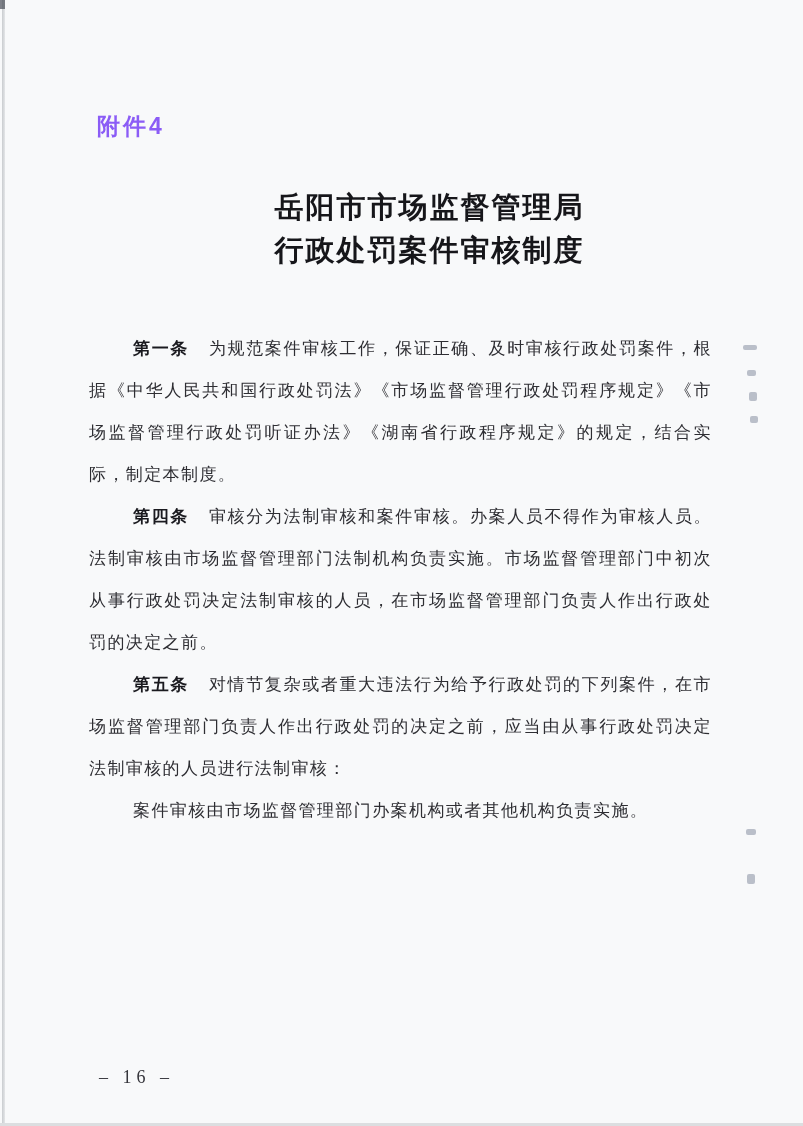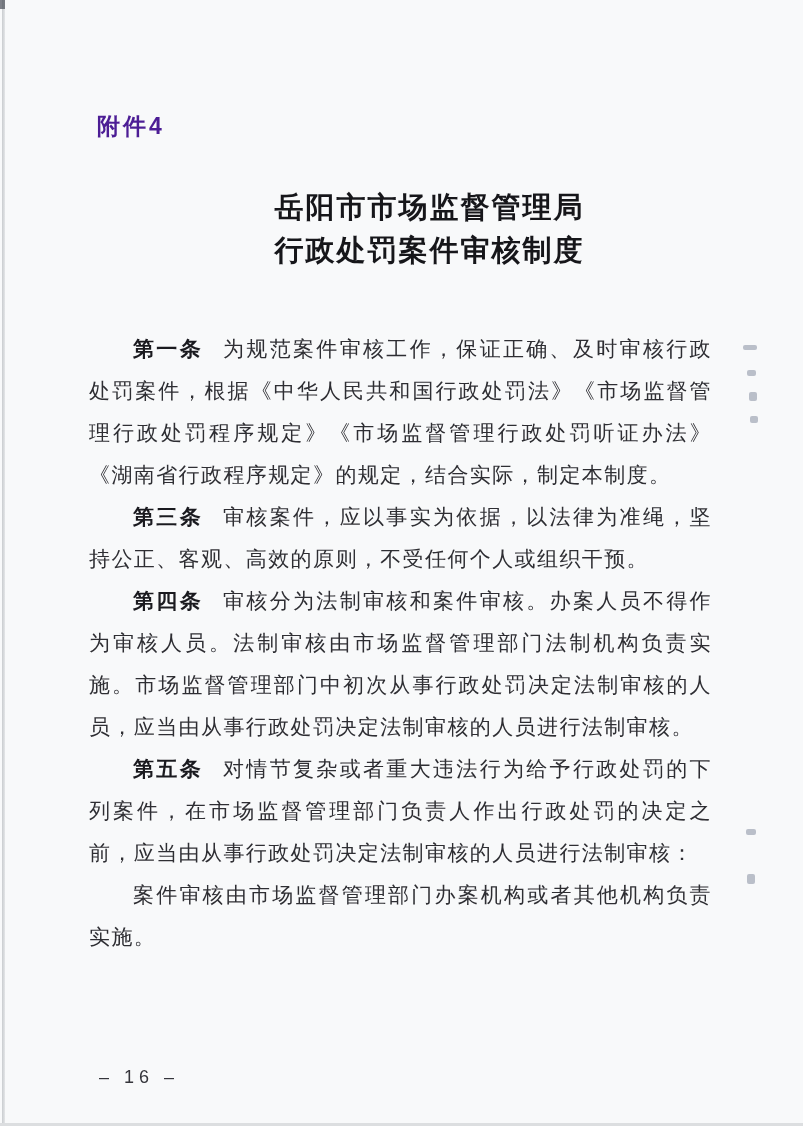--- a/index.html
+++ b/index.html
@@ -50,37 +50,37 @@
   .s5 { left: 746px; top: 829px; width: 10px; height: 6px; }
   .s6 { left: 747px; top: 874px; width: 8px;  height: 10px; }
 
   .attachment {
     margin: 112px 0 0 97px;
     font-family: "Liberation Sans", "DejaVu Sans", sans-serif;
     font-weight: bold;
     font-size: 23px;
     line-height: 28px;
     letter-spacing: 3px;
-    color: #4c1d95;
+    color: #8b5cf6;
   }
   .title {
     margin-top: 46px;
     text-align: center;
     transform: translateX(28px);
     font-family: "Liberation Sans", "DejaVu Sans", sans-serif;
     font-weight: bold;
     font-size: 29px;
     line-height: 43px;
     letter-spacing: 2px;
     color: #16161a;
   }
   .body-text {
     margin: 56px 91px 0 89px;
     font-family: "Liberation Serif", "DejaVu Serif", serif;
-    font-size: 21px;
+    font-size: 17px;
     line-height: 42px;
     letter-spacing: 1.4px;
     text-align: justify;
     text-justify: inter-character;
     text-align-last: left;
     color: #2e2e33;
   }
   .body-text p {
     margin: 0;
     text-indent: 44px;
@@ -91,21 +91,21 @@
     color: #1a1a1f;
     margin-right: 20px;
   }
   .article-heading:empty {
     margin-right: 0;
   }
   .page-number {
     position: absolute;
     left: 99px;
     bottom: 38px;
-    font-family: Liberation Sans, sans-serif;
+    font-family: Liberation Serif, serif;
     font-size: 18px;
     letter-spacing: 5px;
     color: #35353b;
   }
 </style>
 </head>
 <body>
 
 <div class="page">
 
@@ -124,24 +124,21 @@
   <div class="title">
     <div>岳阳市市场监督管理局</div>
     <div>行政处罚案件审核制度</div>
   </div>
 
   <div class="body-text">
     <p>
       <span class="article-heading">第一条</span><span>为规范案件审核工作，保证正确、及时审核行政处罚案件，根据《中华人民共和国行政处罚法》《市场监督管理行政处罚程序规定》《市场监督管理行政处罚听证办法》《湖南省行政程序规定》的规定，结合实际，制定本制度。</span>
     </p>
     <p>
-      <span class="article-heading">第三条</span><span>审核案件，应以事实为依据，以法律为准绳，坚持公正、客观、高效的原则，不受任何个人或组织干预。</span>
-    </p>
-    <p>
-      <span class="article-heading">第四条</span><span>审核分为法制审核和案件审核。办案人员不得作为审核人员。法制审核由市场监督管理部门法制机构负责实施。市场监督管理部门中初次从事行政处罚决定法制审核的人员，应当由从事行政处罚决定法制审核的人员进行法制审核。</span>
+      <span class="article-heading">第四条</span><span>审核分为法制审核和案件审核。办案人员不得作为审核人员。法制审核由市场监督管理部门法制机构负责实施。市场监督管理部门中初次从事行政处罚决定法制审核的人员，在市场监督管理部门负责人作出行政处罚的决定之前。</span>
     </p>
     <p>
       <span class="article-heading">第五条</span><span>对情节复杂或者重大违法行为给予行政处罚的下列案件，在市场监督管理部门负责人作出行政处罚的决定之前，应当由从事行政处罚决定法制审核的人员进行法制审核：</span>
     </p>
     <p>
       <span class="article-heading"></span><span>案件审核由市场监督管理部门办案机构或者其他机构负责实施。</span>
     </p>
   </div>
 
   <div class="page-number">– 16 –</div>

